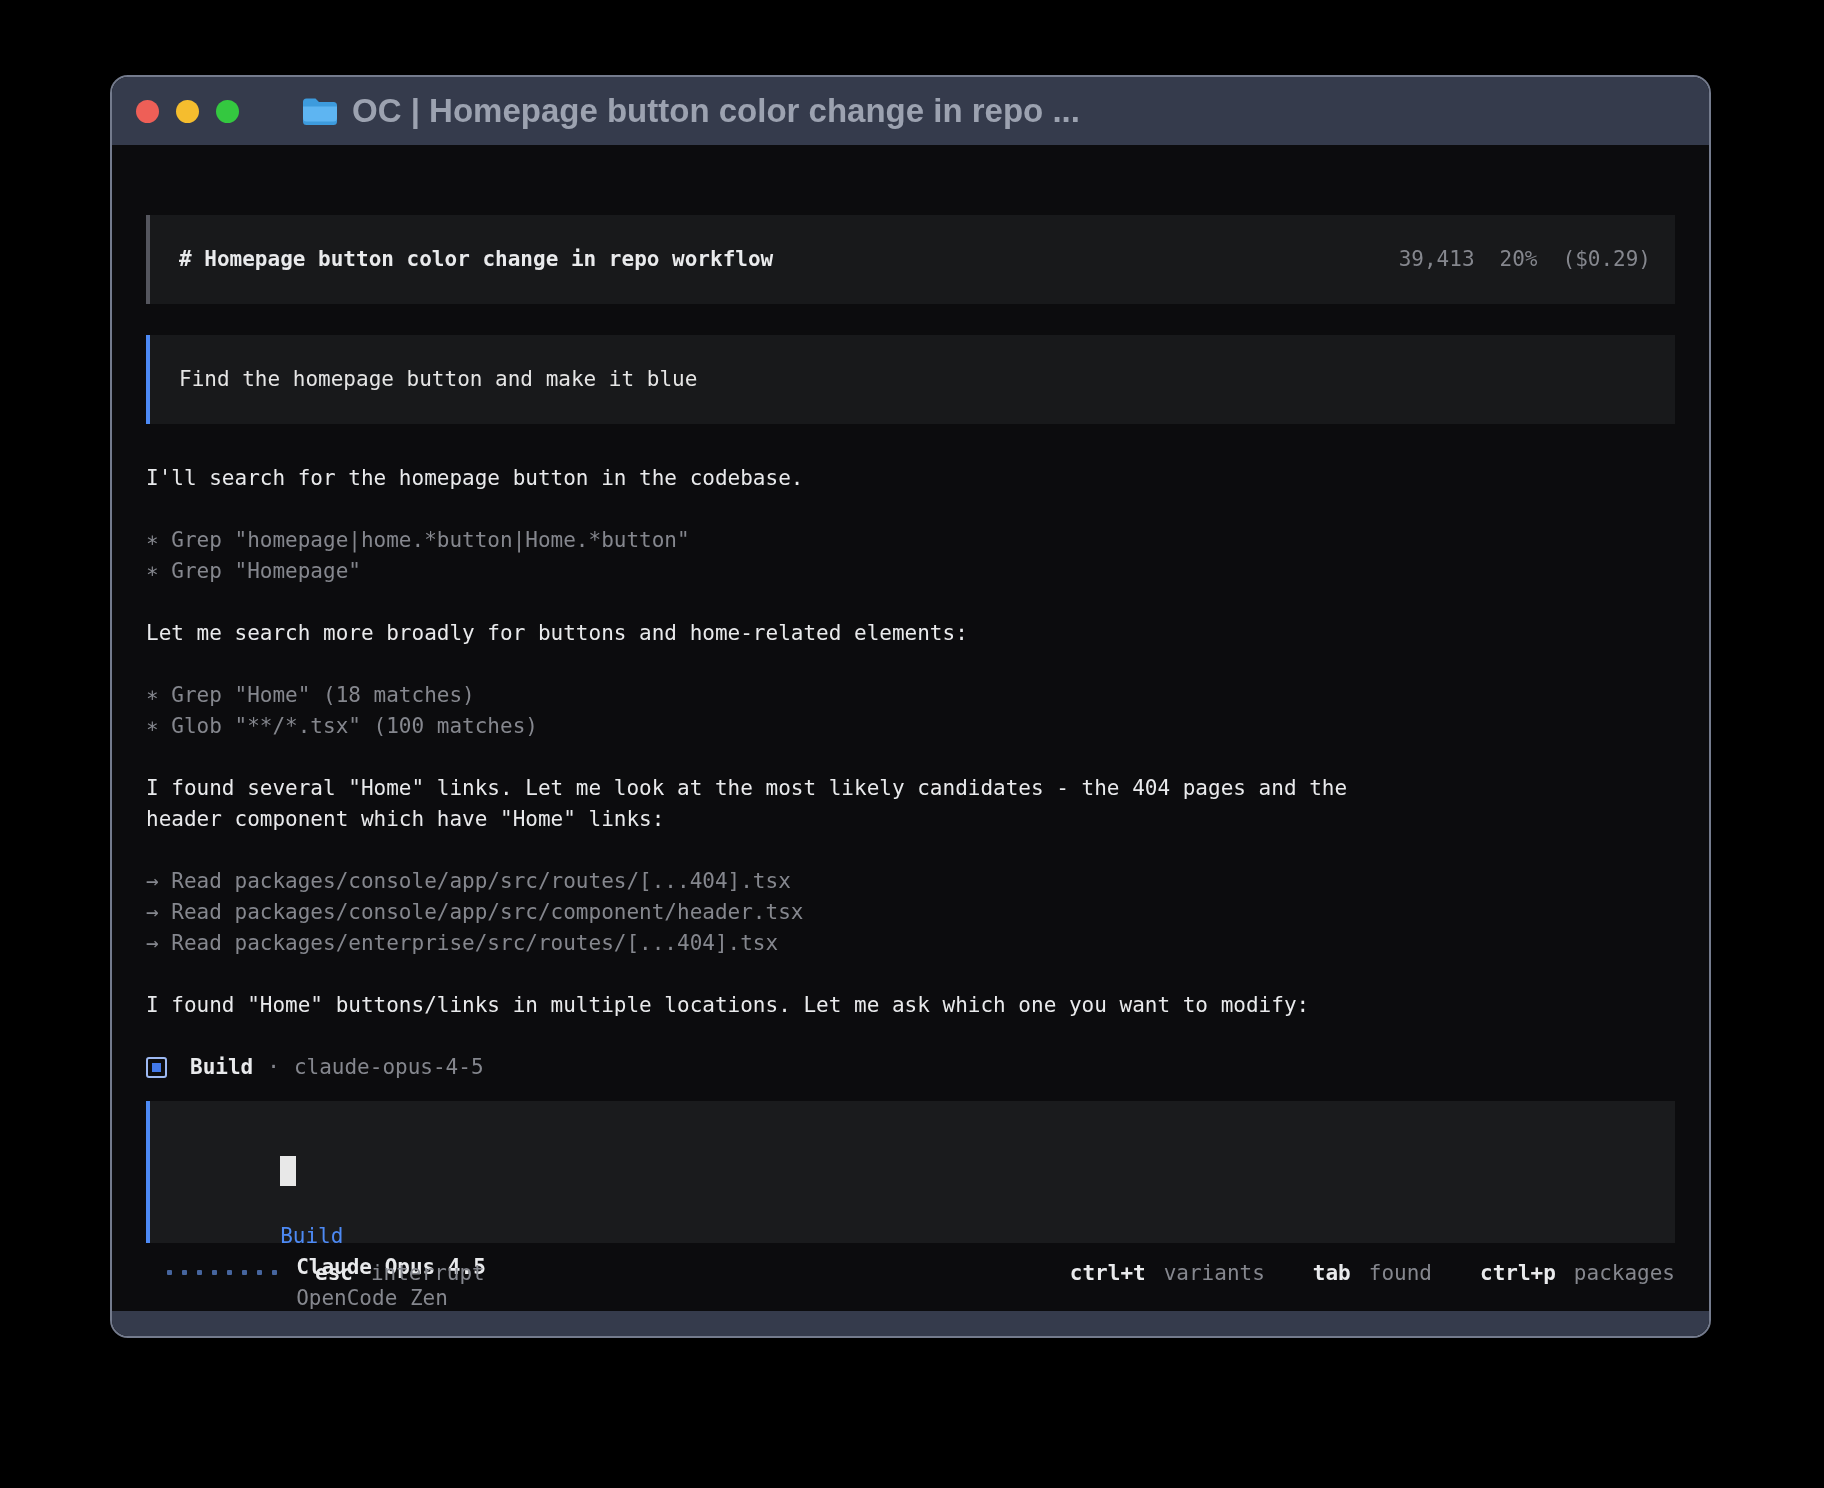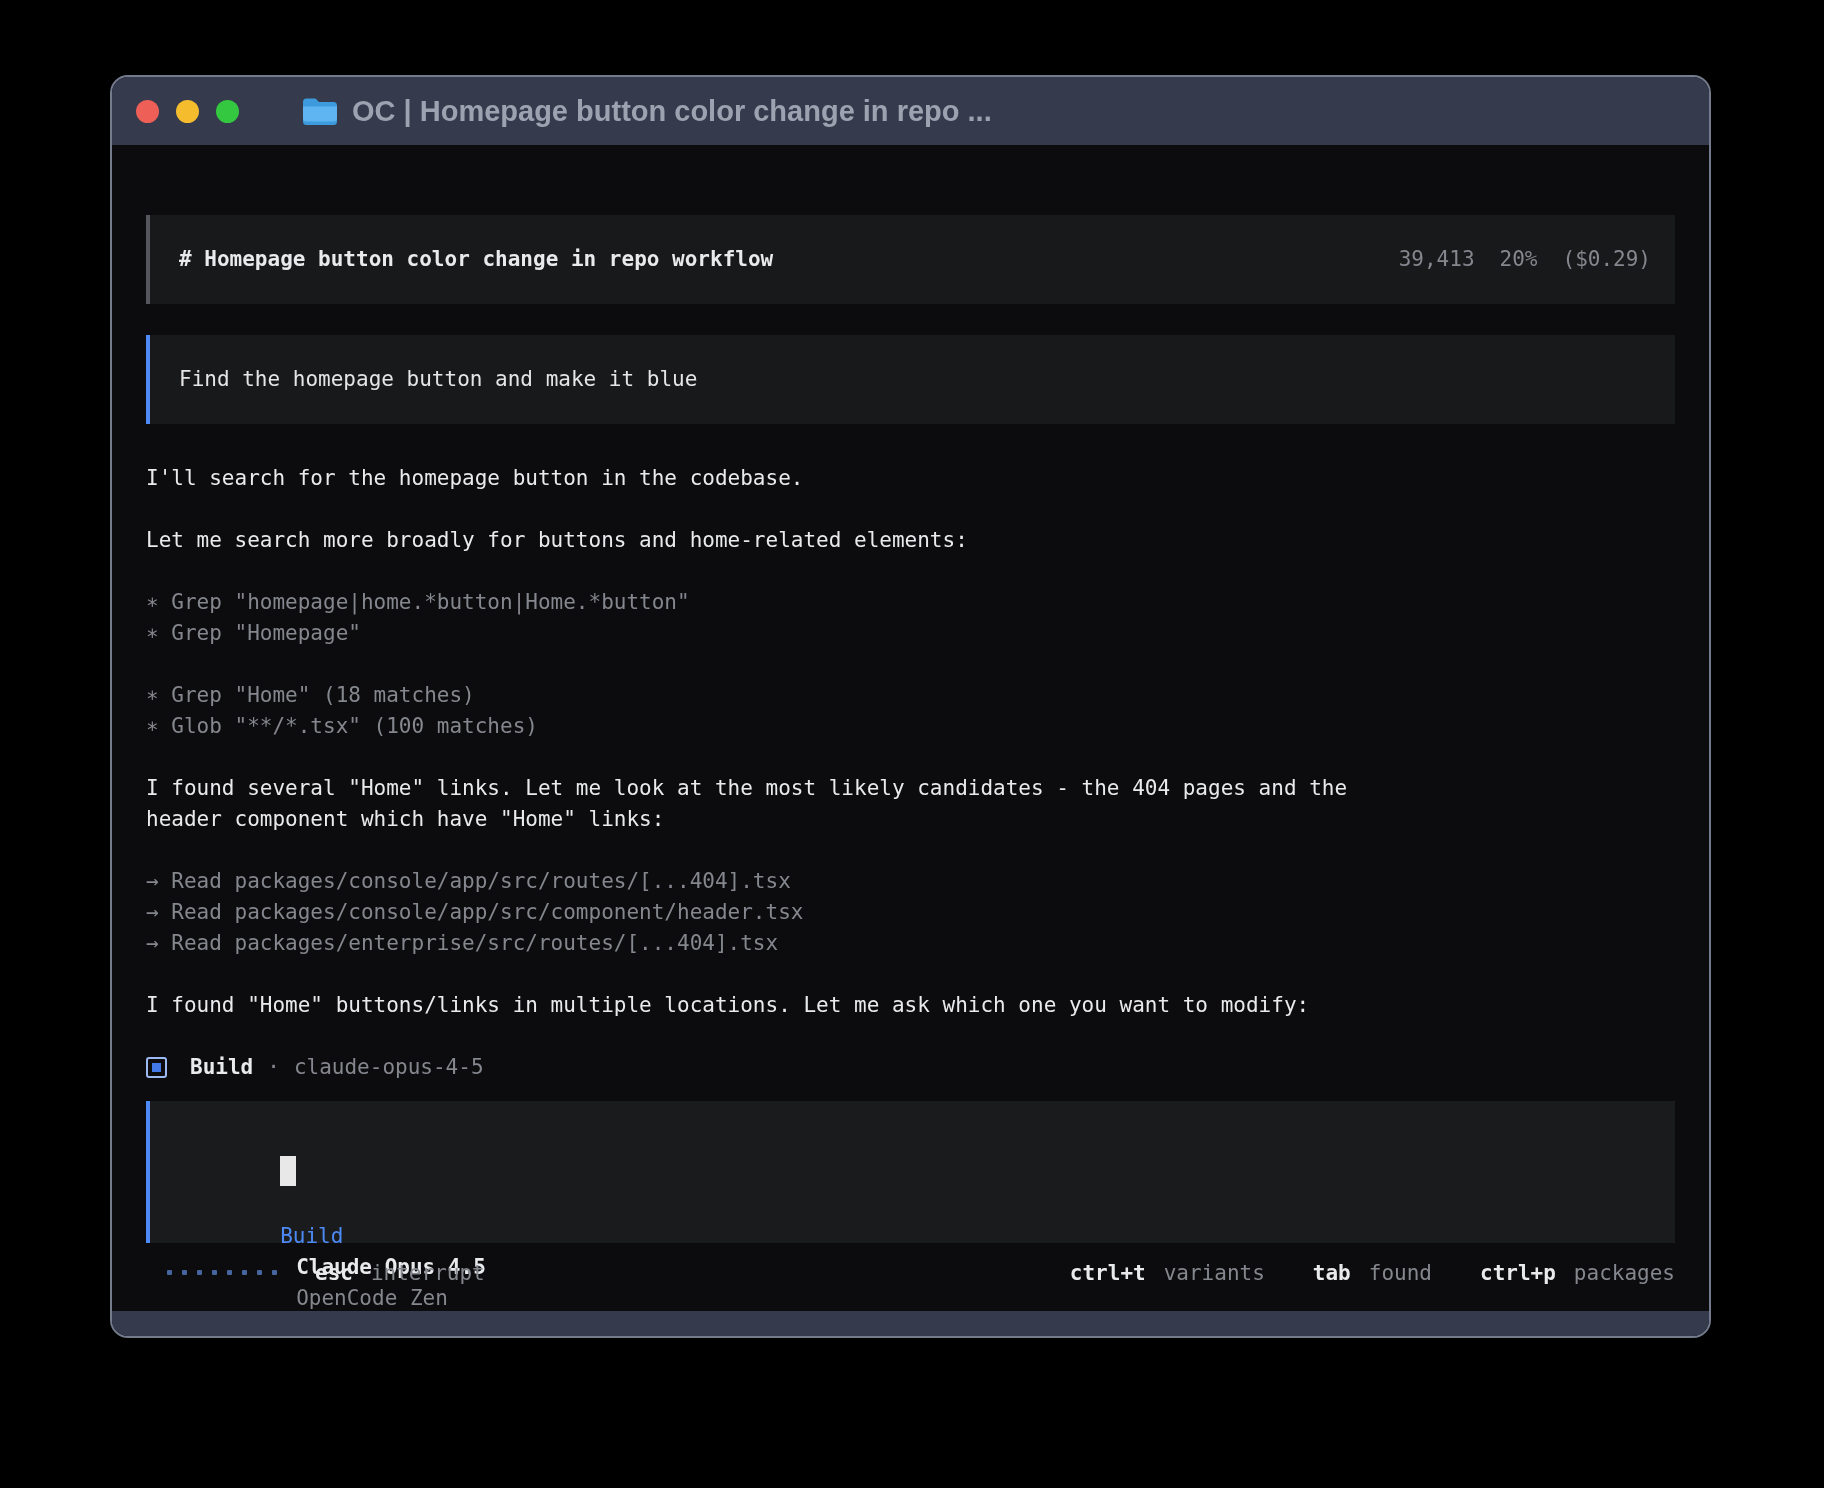--- a/index.html
+++ b/index.html
@@ -24,21 +24,21 @@
     padding: 0 24px;
   }
   .lights { display: flex; gap: 17px; align-items: center; }
   .light { width: 23px; height: 23px; border-radius: 50%; }
   .light.red    { background: var(--traffic-red, #ee5f57); }
   .light.yellow { background: var(--traffic-yellow, #f5bd2e); }
   .light.green  { background: var(--traffic-green, #34c840); }
   .title-group { display: flex; align-items: center; gap: 15px; margin-left: 62px; }
   .window-title {
     font-family: "Liberation Sans", sans-serif;
-    font-weight: bold; font-size: 29px; color: #9ca2b0;
+    font-weight: bold; font-size: 33px; color: #9ca2b0;
     white-space: pre;
   }
 
   
   .content {
     flex: 1 1 auto;
     padding: 27px 34px 3px 34px;
     display: flex; flex-direction: column;
     font-size: 21px; color: var(--text-bright, #e9eaec); margin-top: 43px;
   }
@@ -147,26 +147,26 @@
       <span class="line">Find the homepage button and make it blue</span>
     </div>
 
     <div class="transcript">
 
       <div class="t-group">
         <div class="line bright">I'll search for the homepage button in the codebase.</div>
       </div>
 
       <div class="t-group">
-        <div class="line bright">Let me search more broadly for buttons and home-related elements:</div>
-      </div>
-
-      <div class="t-group">
         <div class="line dim">∗ Grep "homepage|home.*button|Home.*button"</div>
         <div class="line dim">∗ Grep "Homepage"</div>
+      </div>
+
+      <div class="t-group">
+        <div class="line bright">Let me search more broadly for buttons and home-related elements:</div>
       </div>
 
       <div class="t-group">
         <div class="line dim">∗ Grep "Home" (18 matches)</div>
         <div class="line dim">∗ Glob "**/*.tsx" (100 matches)</div>
       </div>
 
       <div class="t-group">
         <div class="line bright">I found several "Home" links. Let me look at the most likely candidates - the 404 pages and the</div>
         <div class="line bright">header component which have "Home" links:</div>

